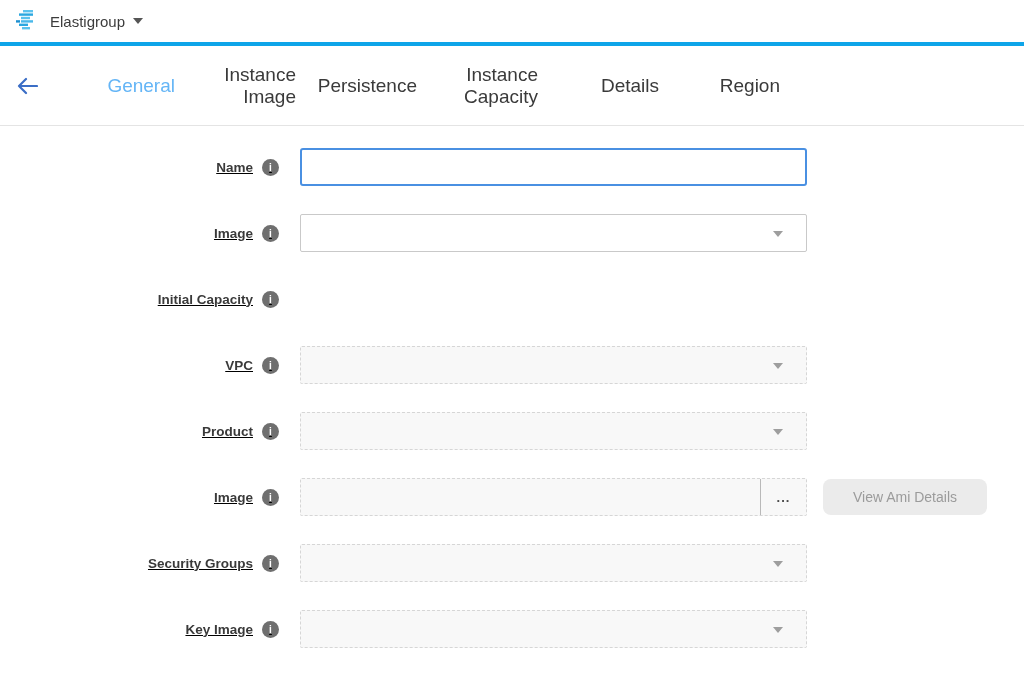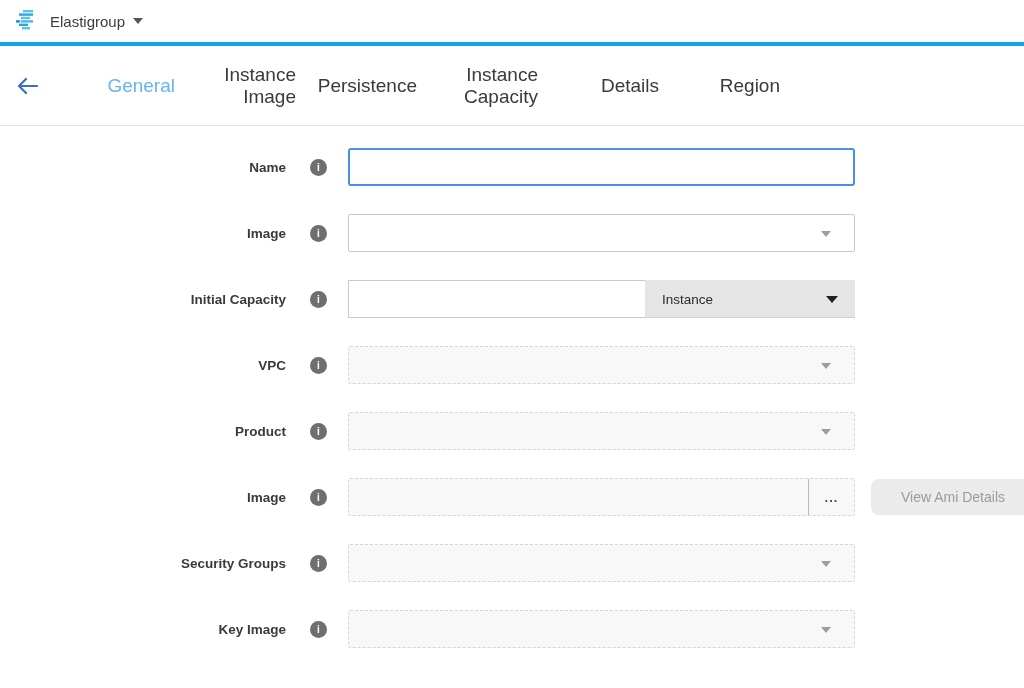--- a/index.html
+++ b/index.html
@@ -18,22 +18,22 @@
   
   .tabbar { height:80px; border-bottom:1px solid #e4e4e4; display:flex; align-items:center; }
   .back-button { width:54px; height:40px; background:none; border:none; cursor:pointer;
                  display:flex; align-items:center; justify-content:center; }
   .tab { width:121px; text-align:right; font-size:19px; color:#3a3a3a; cursor:pointer; }
   .tab.active { color:#64b5f6; }
 
   
   .form { padding-top:22px; }
   .row { display:flex; align-items:center; height:38px; margin-bottom:28px; }
-  .label-wrap { width:348px; display:flex; align-items:center; justify-content:flex-end;
-                gap:24px; padding-right:21px; flex:none; }
+  .label-wrap { width:300px; display:flex; align-items:center; justify-content:flex-end;
+                gap:9px; padding-right:21px; flex:none;text-decoration:underline; }
   .field-label { font-size:13.5px; font-weight:bold; color:#3a3a3a; white-space:nowrap; }
   .info-icon { width:17px; height:17px; border-radius:50%; background:#6f6f6f; color:#fff;
                font-size:10px; font-weight:bold; display:flex; align-items:center;
                justify-content:center; cursor:pointer; flex:none; }
   .control { display:flex; align-items:center; }
 
   .text-input { width:507px; height:38px; border:1px solid #c9c9c9; border-radius:2px;
                 font-size:14px; padding:0 10px; outline:none; background:#fff;
                 font-family:inherit; color:#333; }
   .text-input.focused { border:2px solid #4a90e2; border-radius:3px; }
@@ -120,27 +120,20 @@
         <span class="caret"></span>
       </div>
     </div>
   </div>
 
   <div class="row">
     <div class="label-wrap">
       <span class="field-label">Initial Capacity</span>
       <span class="info-icon">i</span>
     </div>
-    <div class="control">
-      <input class="ic-input" value="" style="">
-      <div class="unit-select">
-        <span class="unit-label">Instance</span>
-        <span class="caret-dark"></span>
-      </div>
-    </div>
   </div>
 
   <div class="row">
     <div class="label-wrap">
       <span class="field-label">VPC</span>
       <span class="info-icon">i</span>
     </div>
     <div class="control">
       <div class="select disabled">
         <span class="caret"></span>

